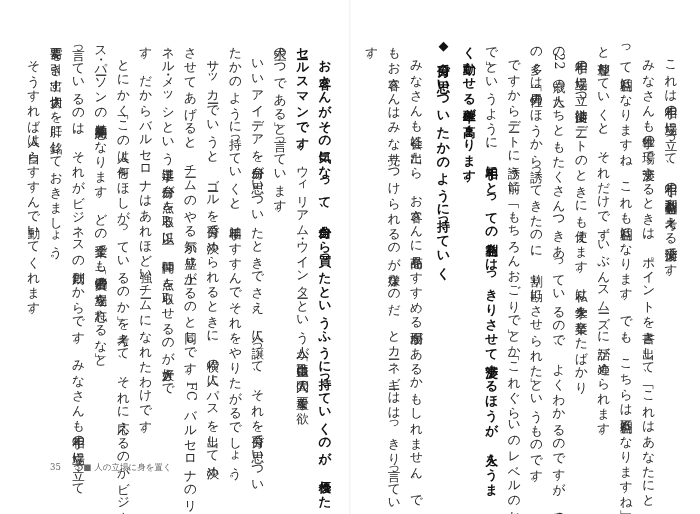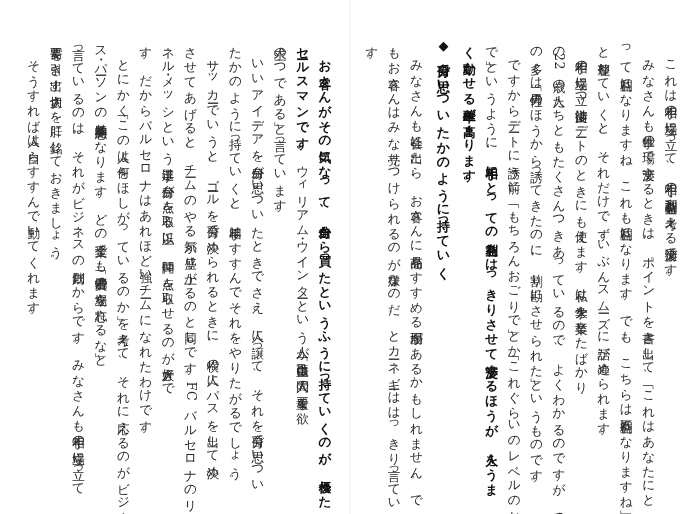--- a/index.html
+++ b/index.html
@@ -36,20 +36,23 @@
       <span class="col indent">サッカーでいうと、ゴールを自分で決められるときに、横の人にパスを出して決め</span>
       <span class="col">させてあげると、チームのやる気が盛り上がるのと同じです。FCバルセロナのリオ</span>
       <span class="col">ネル・メッシという選手は自分が点を取る以上に、仲間に点を取らせるのが大好きで</span>
       <span class="col">す。だからバルセロナはあれほど強いチームになれたわけです。</span>
       <span class="col indent">とにかく「この人は何をほしがっているのか」を考えて、それに応えるのがビジネ</span>
       <span class="col">ス・パーソンの基本的発想になります。どの企業でも「消費者の立場を忘れるな」と</span>
       <span class="col">言っているのは、それがビジネスの鉄則だからです。みなさんも相手の立場に立って</span>
       <span class="col">需要を引き出す大切さを肝に銘じておきましょう。</span>
       <span class="col indent">そうすれば人は自らすすんで動いてくれます。</span>
     </div>
+    <div class="footer footer-left">
+      <span class="num">35</span><span>3</span><span class="bullet">■</span><span>人の立場に身を置く</span>
+    </div>
   </div>
 
   <div class="gutter"></div>
 
   <div class="page page-right">
     <div class="textblock">
       <span class="col indent">これは相手の立場に立って、相手の利益・不利益を考える交渉術です。</span>
       <span class="col indent">みなさんも仕事の場で交渉するときは、ポイントを書き出して、「これはあなたにと</span>
       <span class="col">って利益になりますね。これも利益になります。でも、こちらは不利益になりますね」</span>
       <span class="col">と整理していくと、それだけでずいぶんスムーズに話が進められます。</span>

